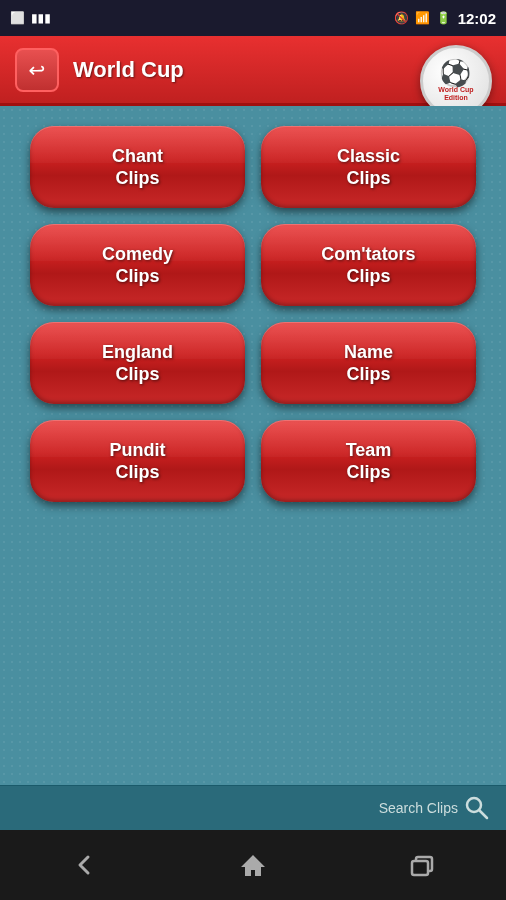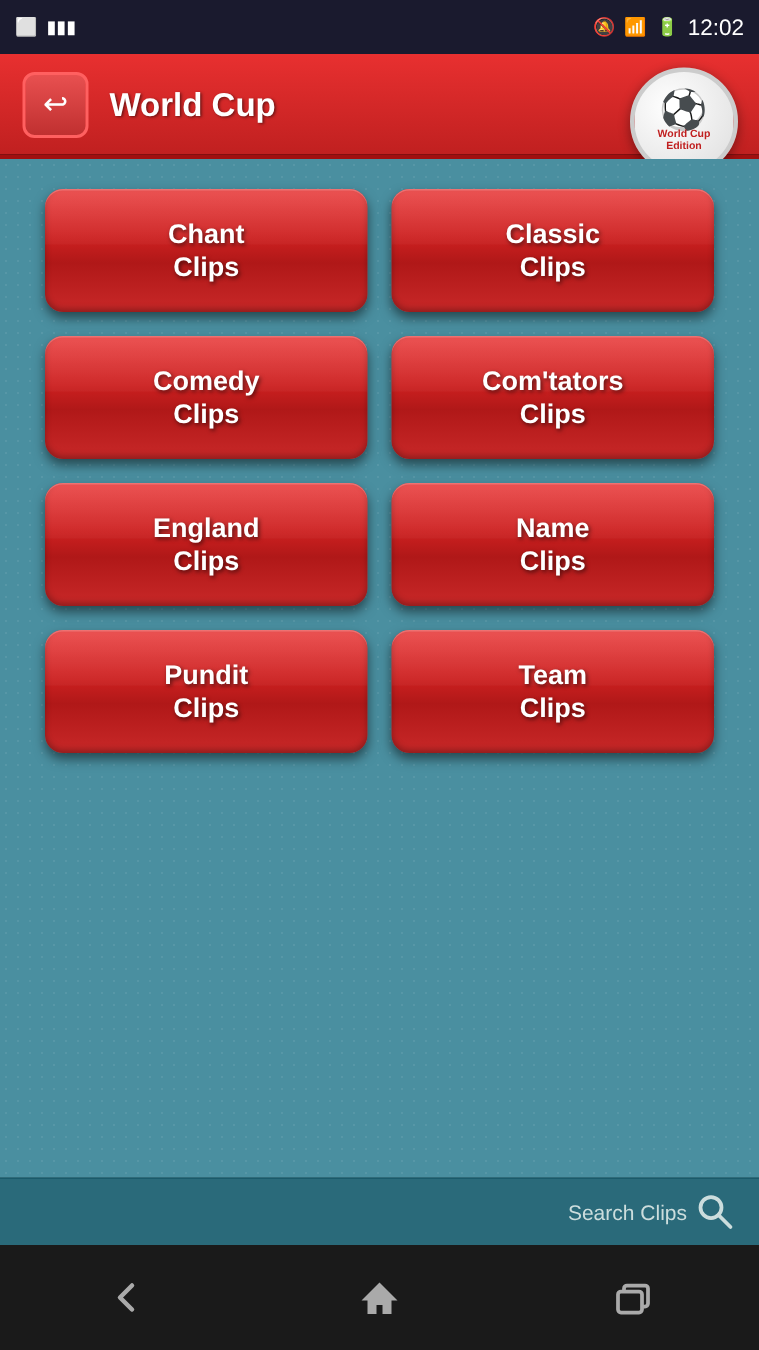--- a/index.html
+++ b/index.html
@@ -37,21 +37,21 @@
       font-size: 14px;
       font-weight: bold;
     }
     .status-icon {
       color: white;
       font-size: 12px;
     }
     .status-time {
       color: white;
       font-size: 15px;
-      font-weight: normal;
+      font-weight: bold;
     }
 
     
     #header {
       height: 70px;
       background: linear-gradient(to bottom, #e83030, #c02020);
       display: flex;
       align-items: center;
       padding: 0 15px;
       position: relative;
@@ -134,21 +134,21 @@
       display: grid;
       grid-template-columns: 1fr 1fr;
       gap: 16px;
       flex-shrink: 0;
     }
 
     .clip-button {
       height: 82px;
       background: linear-gradient(to bottom, #e83535 0%, #cc2020 40%, #b01818 60%, #c82828 100%);
       border: none;
-      border-radius: 12px;
+      border-radius: 24px;
       cursor: pointer;
       display: flex;
       align-items: center;
       justify-content: center;
       box-shadow: 
         0 4px 8px rgba(0,0,0,0.5),
         inset 0 1px 0 rgba(255,150,150,0.4),
         inset 0 -2px 4px rgba(0,0,0,0.3);
       position: relative;
       overflow: hidden;

